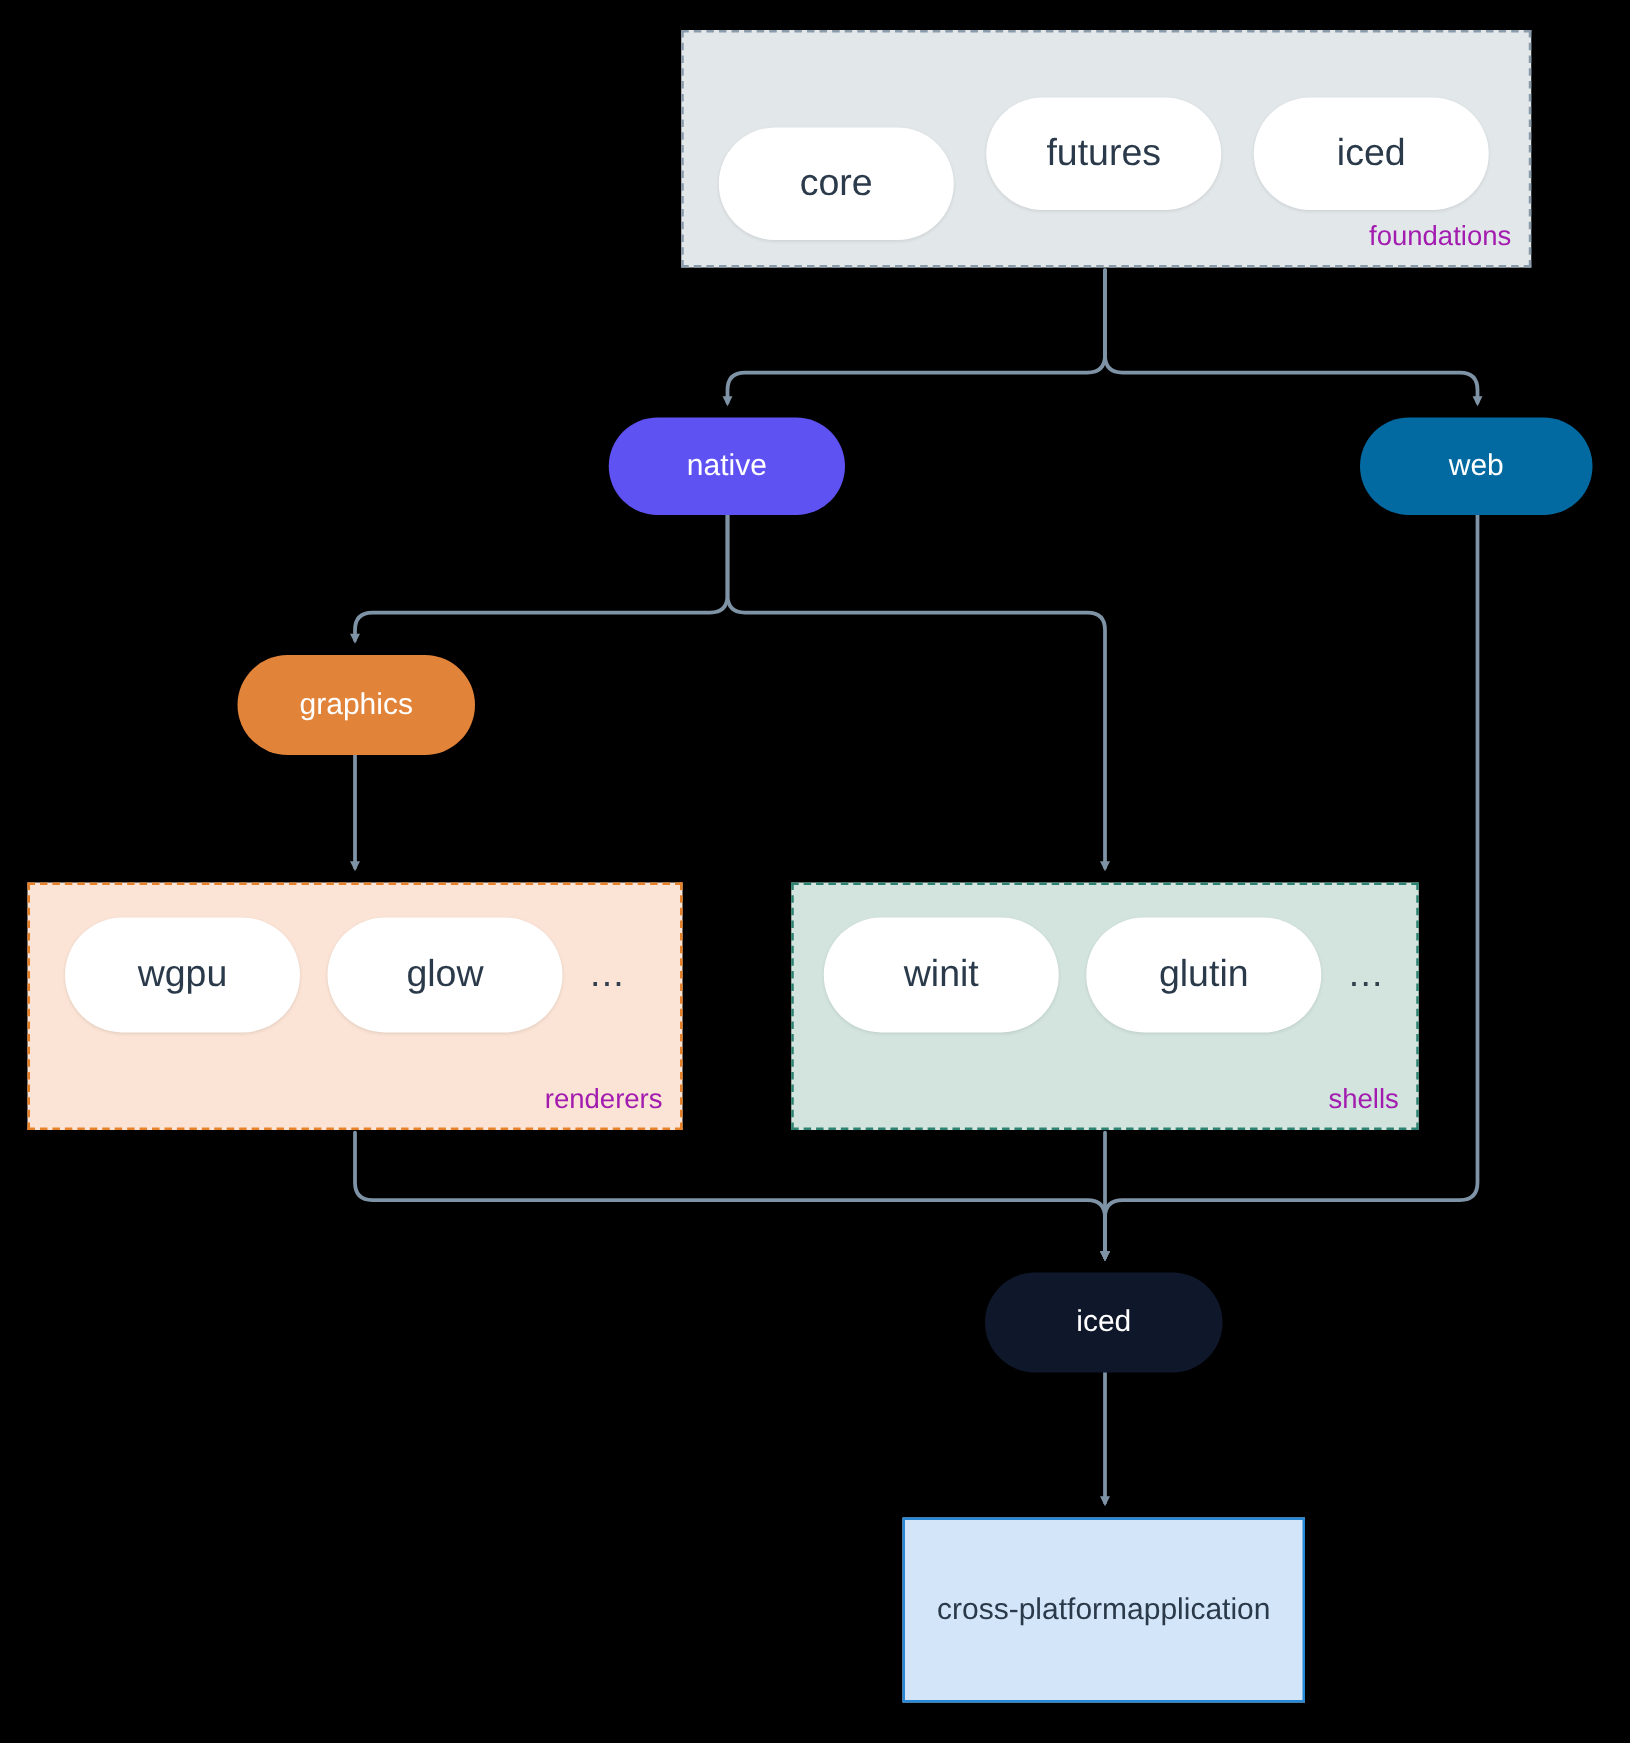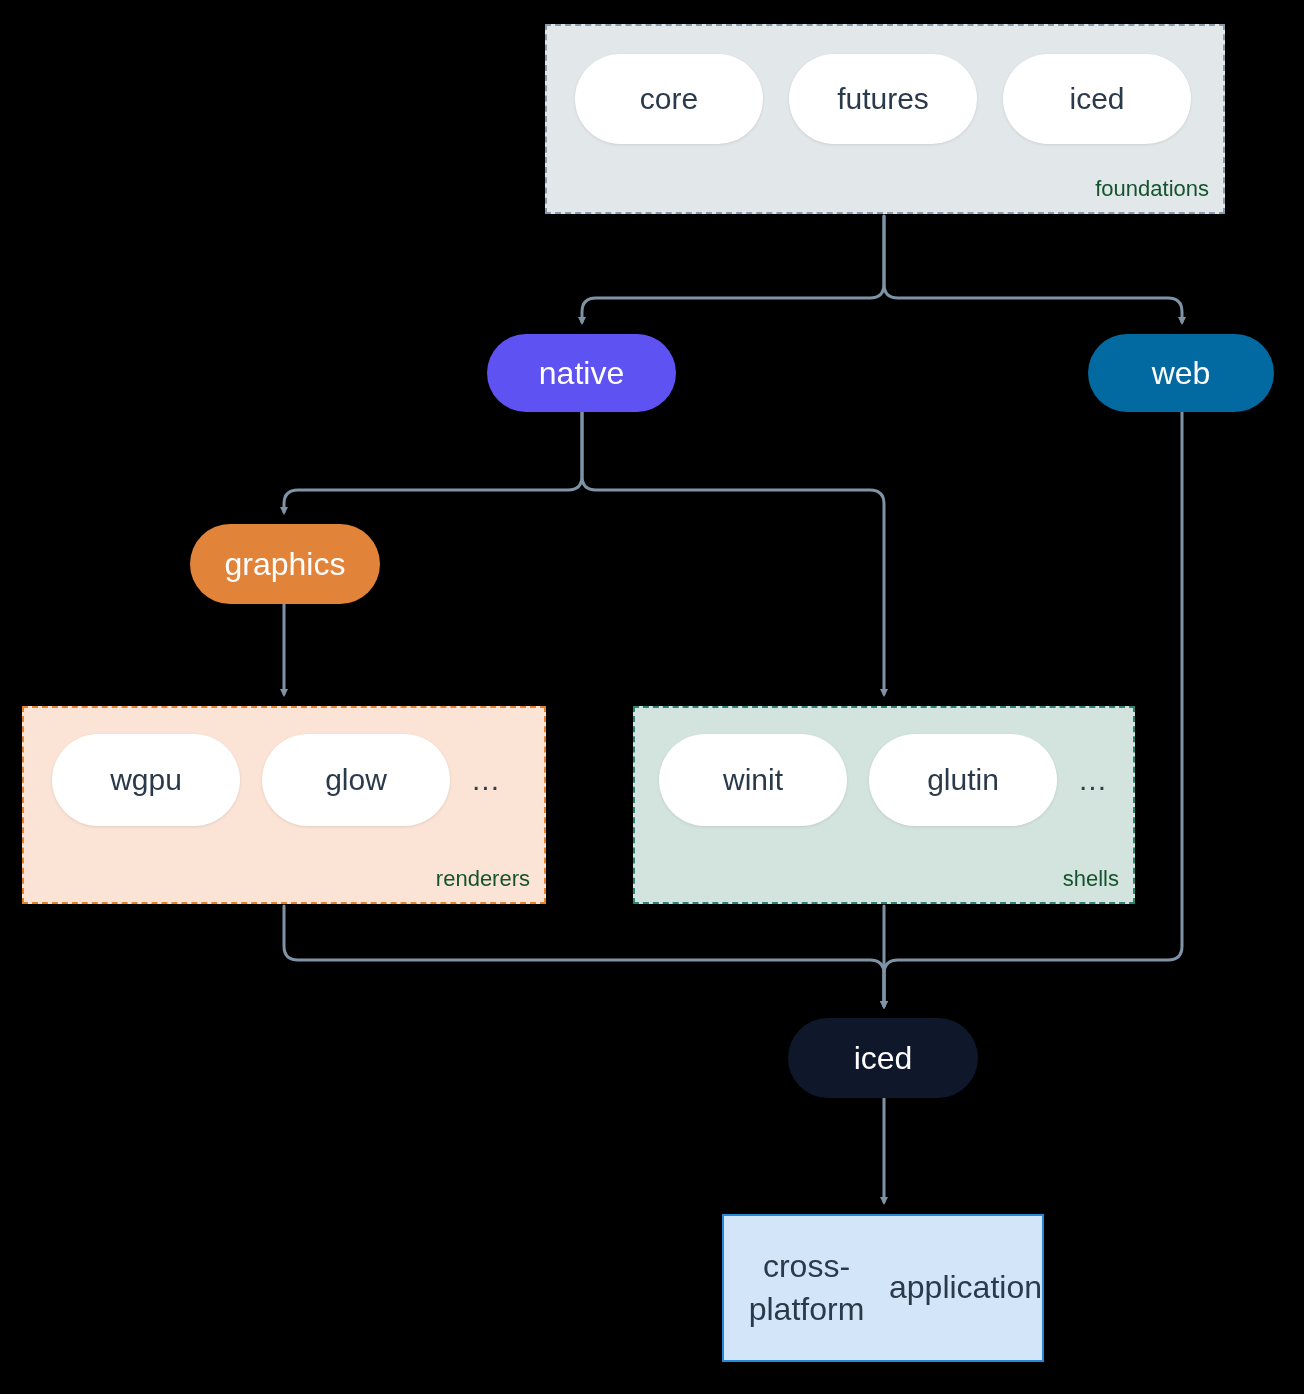--- a/index.html
+++ b/index.html
@@ -49,21 +49,21 @@
     left: 633px;  top: 706px;
     width: 502px; height: 198px;
     background: #d3e4de;
     border-color: #2e8272;
   }
   .group-label {
     position: absolute;
     right: 14px;
     bottom: 10px;
     font-size: 22px;
-    color: #14532d;
+    color: #a21caf;
     white-space: nowrap;
   }
 
   
   .member-row {
     position: absolute;
     left: 0; top: 0;
     display: flex;
     align-items: center;
   }
@@ -84,21 +84,21 @@
     letter-spacing: 1px;
   }
 
   
   .node {
     position: absolute;
     box-sizing: border-box;
     display: flex;
     align-items: center;
     justify-content: center;
-    font-size: 32px;
+    font-size: 24px;
     color: #ffffff;
     border-radius: 999px;
     text-align: center;
   }
   .node-native {
     left: 487px; top: 334px;
     width: 189px; height: 78px;
     background: #5f52f2;
   }
   .node-web {
@@ -155,21 +155,21 @@
       <path d="M884,906 L884,1006" marker-end="url(#arrow)"></path>
 
       <path d="M1182,412 L1182,946 Q1182,960 1168,960 L898,960 Q884,960 884,974 L884,1006" marker-end="url(#arrow)"></path>
 
       <path d="M884,1098 L884,1202" marker-end="url(#arrow)"></path>
     </g>
   </svg>
 
   <div class="group group-foundations">
     <div class="member-row" style="left:28px; top:28px; gap:26px;">
-      <div class="pill-white" style="width:188px; height:90px;">
+      <div class="pill-white" style="width:188px; height:90px;margin-top:48px;">
         <span>core</span>
       </div>
       <div class="pill-white" style="width:188px; height:90px;">
         <span>futures</span>
       </div>
       <div class="pill-white" style="width:188px; height:90px;">
         <span>iced</span>
       </div>
     </div>
     <div class="group-label">foundations</div>

